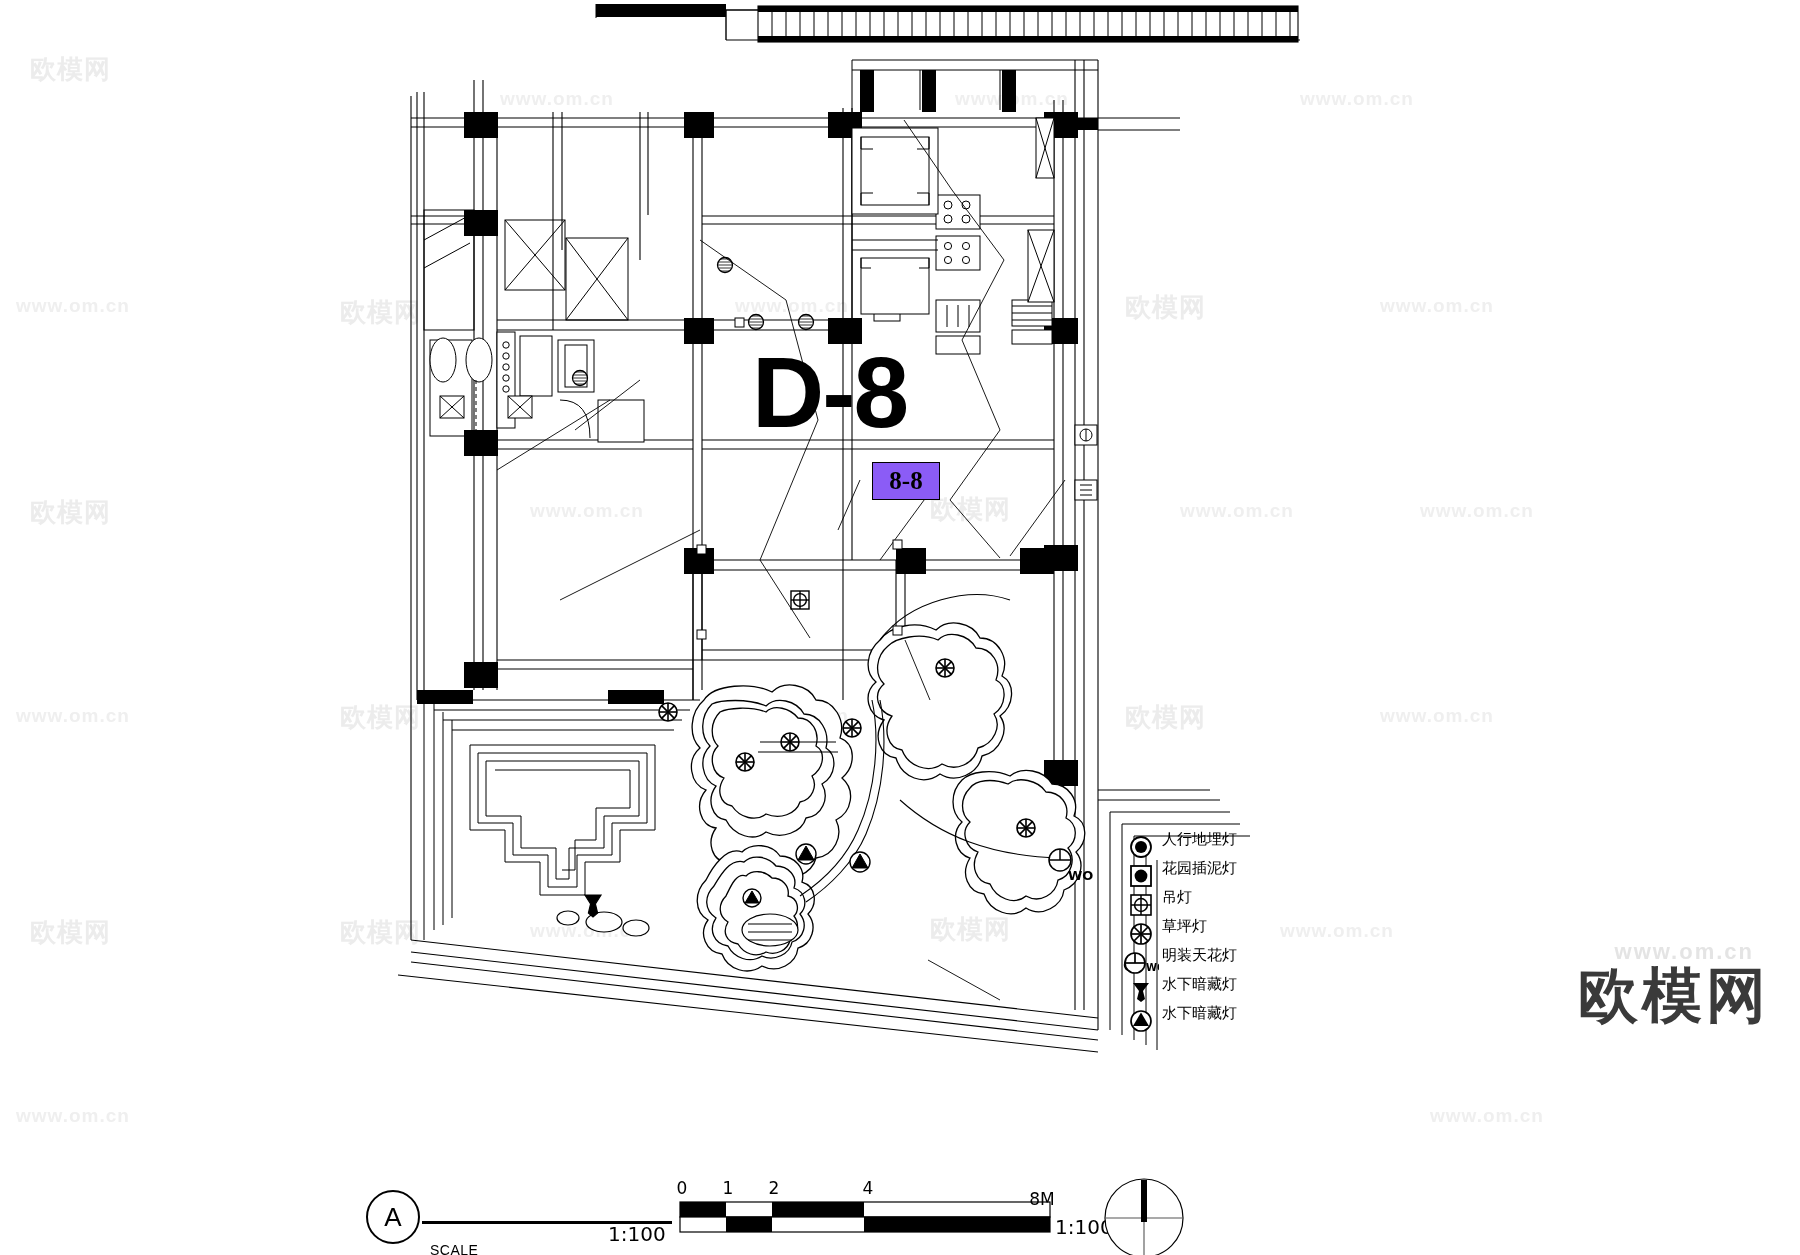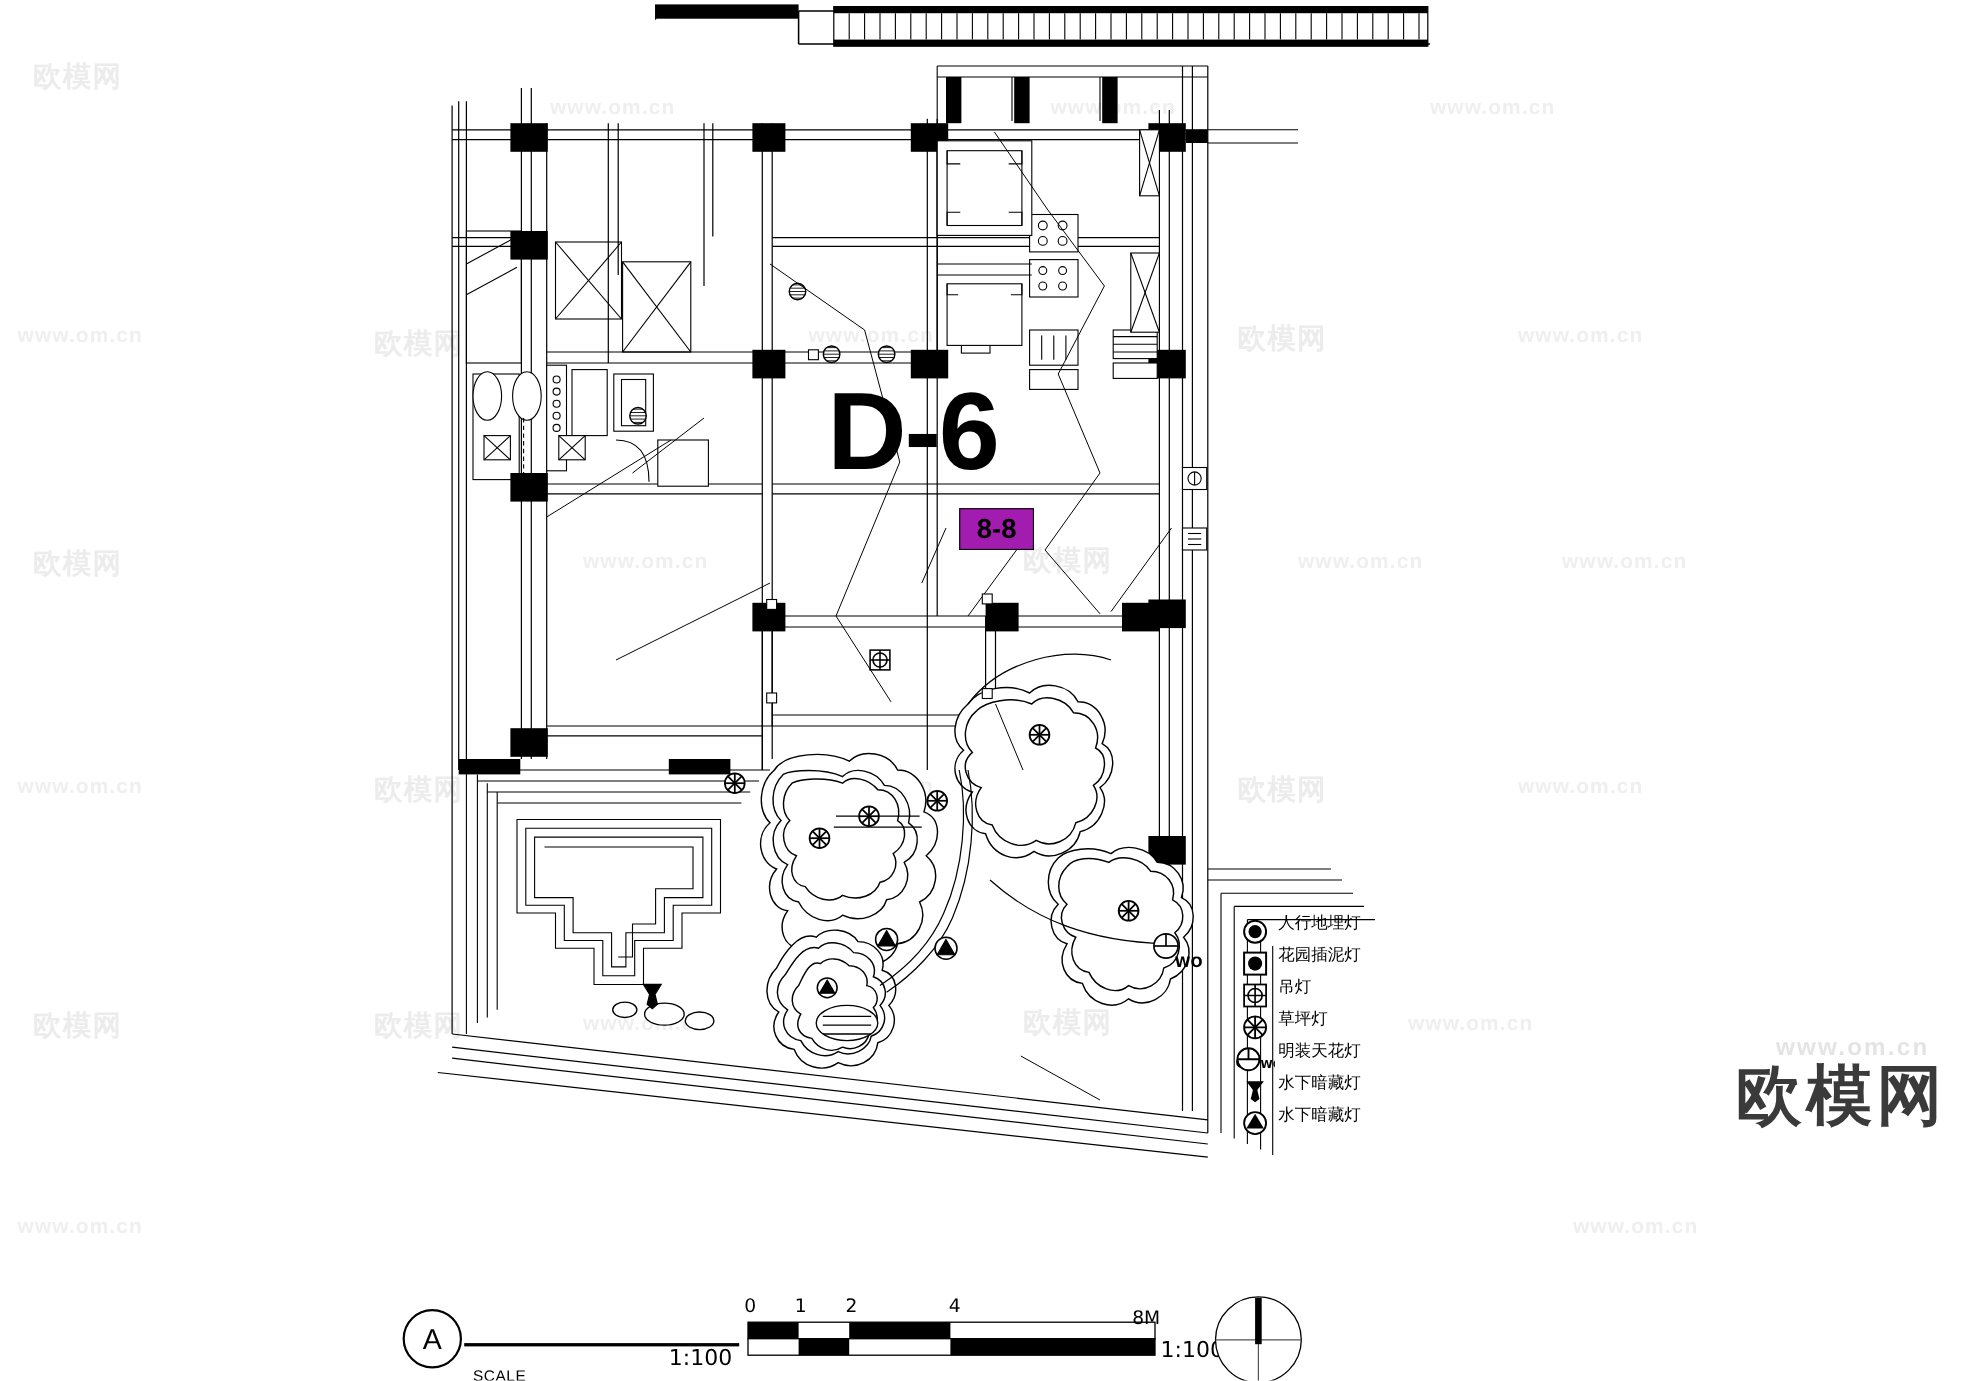--- a/index.html
+++ b/index.html
@@ -51,21 +51,21 @@
             font-family:"DejaVu Sans","Liberation Sans",sans-serif;}
 
   
   #north{position:absolute;left:1098px;top:1172px;}
 
   
   #d7label{position:absolute;left:752px;top:342px;font-size:100px;font-weight:700;
            letter-spacing:-2px;font-family:"Liberation Sans",sans-serif;line-height:1;}
   #box88{position:absolute;left:872px;top:462px;width:66px;height:36px;border:1.6px solid #000;
          display:flex;align-items:center;justify-content:center;font-size:25px;font-weight:700;
-         background:#a21caf;font-family:Liberation Sans, sans-serif;}
+         background:#8b5cf6;font-family:Liberation Serif, serif;}
   #wolabel{position:absolute;left:1068px;top:868px;font-size:13px;font-weight:700;
            font-family:"DejaVu Sans",sans-serif;}
   #clabel{position:absolute;left:1123px;top:957px;font-size:15px;font-weight:700;
           font-family:"DejaVu Sans",sans-serif;}
 </style>
 </head>
 <body>
 
 <div id="sheet">
 
@@ -531,21 +531,21 @@
         <rect x="697" y="630" width="9" height="9" fill="#fff" stroke="#000"></rect>
       </g>
 
       <g stroke-width="1">
         <line x1="1146" y1="848" x2="1146" y2="1045"></line>
         <line x1="1157" y1="860" x2="1157" y2="1050"></line>
       </g>
     </g>
   </svg>
 
-  <div id="d7label">D-6</div>
+  <div id="d7label">D-8</div>
   <div id="box88">8-8</div>
   <div id="wolabel">WO</div>
   <div id="clabel">C</div>
 
   <div id="legend">
 
     <div class="lg-row">
       <span class="lg-sym">
         <svg width="24" height="24" viewBox="0 0 24 24">
           <circle cx="12" cy="12" r="10" fill="#fff" stroke="#000" stroke-width="1.8"></circle>

